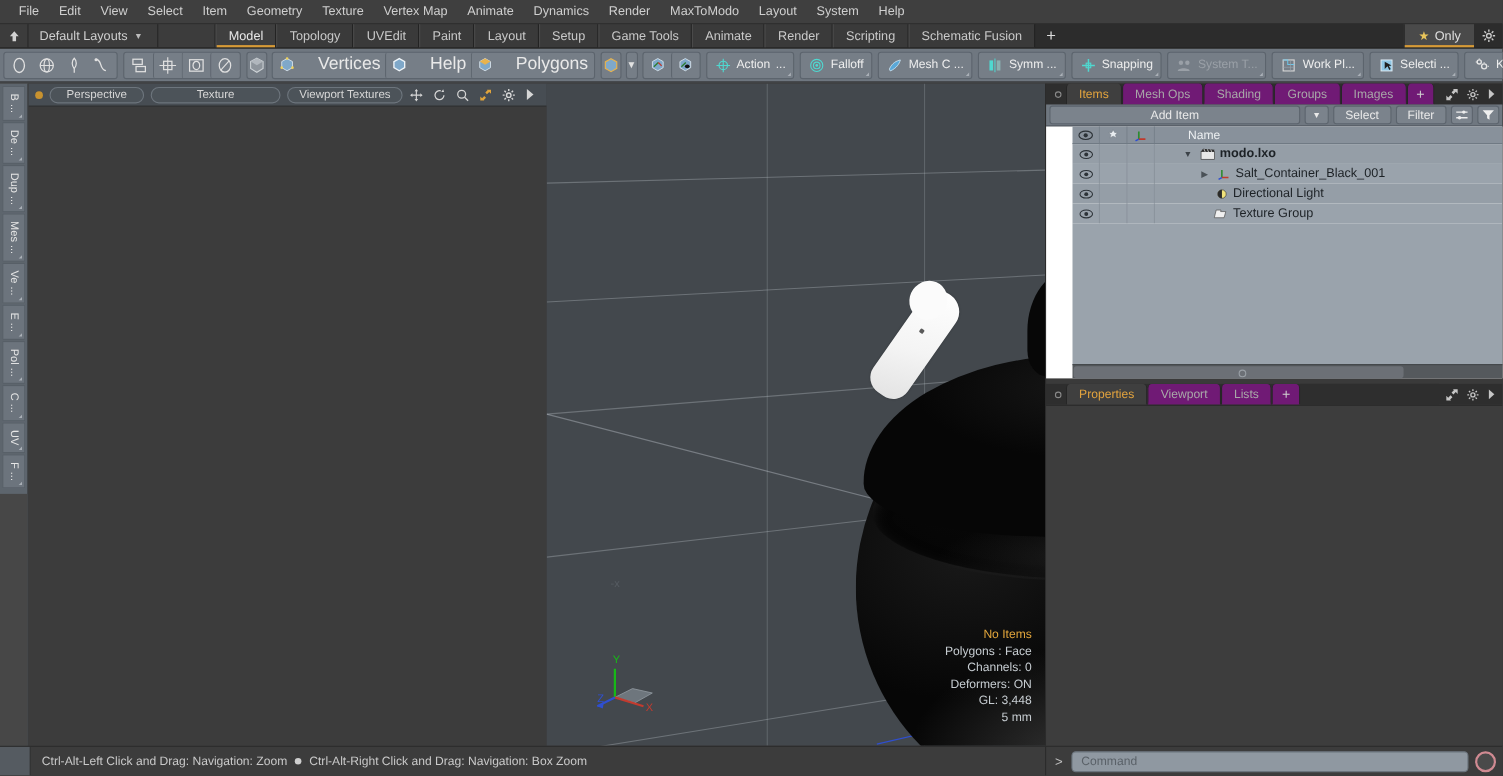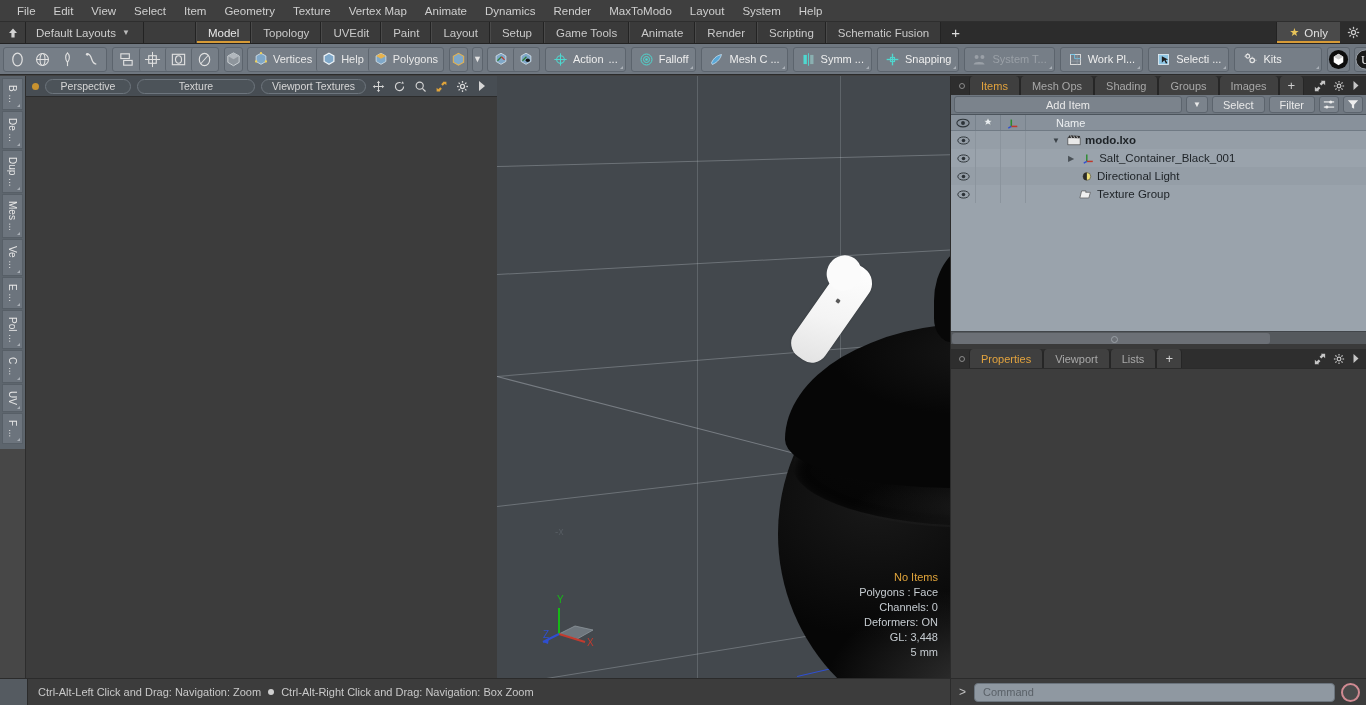--- a/index.html
+++ b/index.html
@@ -62,21 +62,21 @@
     height: 31px; background: #6f7780; display: flex; align-items: center;
     padding: 0 3px; gap: 0px; border-bottom: 1px solid #2b2b2b;
   }
   .tb-group {
     display: flex; align-items: center; height: 25px;
     background: #767e87; border: 1px solid #5c646d; border-radius: 3px; margin-right: 5px;
     padding: 0 1px;
   }
   .tb-btn {
     height: 23px; min-width: 22px; display: flex; align-items: center; justify-content: center;
-    gap: 4px; padding: 0 4px; font-size: 11px; color: #e9e9e9; white-space: nowrap;
+    gap: 20px; padding: 0 4px; font-size: 16px; color: #e9e9e9; white-space: nowrap;
     border-radius: 2px;
   }
   .tb-btn.sep { border-left: 1px solid #5e666f; }
   .tb-single {
     height: 25px; display:flex; align-items:center; gap:5px; padding: 0 7px;
     background: #767e87; border: 1px solid #5c646d; border-radius: 3px; margin-right: 5px;
     font-size: 11px; color: #eee; white-space: nowrap; position: relative;
   }
   .tb-single.dim { color: #9aa0a7; }
   .tb-corner::after{
@@ -202,21 +202,21 @@
     width: 416px; background: #3a3a3a; display: flex; flex-direction: column;
     border-left: 1px solid #2b2b2b;
   }
   .panel-tabrow {
     height: 19px; background: #2e2e2e; display: flex; align-items: stretch; padding-left: 4px;
   }
   .pt-dot { width: 14px; display:flex; align-items:center; justify-content:center; }
   .pt-dot i { width:6px;height:6px;border-radius:50%;border:1.5px solid #8a8a8a; display:block;}
   .ptab {
     display:flex; align-items:center; padding: 0 11px; font-size: 11px; color: #a8a8a8;
-    background: #404040; border-left:1px solid #262626; border-right:1px solid #262626;
+    background: #701a75; border-left:1px solid #262626; border-right:1px solid #262626;
     border-radius: 4px 4px 0 0; white-space:nowrap;
   }
   .ptab.active { color: #e2a33e; background: #3f3f3f; }
   .ptab.plus { padding: 0 8px; color: #cfcfcf; font-size: 13px; }
   .pt-fill { flex:1; background:#2e2e2e; }
   .pt-ctrls { display:flex; align-items:center; gap:7px; padding: 0 6px; }
 
   .items-toolrow {
     height: 20px; background: #6f7780; display:flex; align-items:center; gap:4px;
     padding: 1px 3px; border-bottom: 1px solid #4c545c;
@@ -229,21 +229,21 @@
     width: 22px; height: 17px; background: #7b838c; border:1px solid #5c646d; border-radius:3px;
     display:flex; align-items:center; justify-content:center;
   }
   .mini-btn {
     height: 17px; background: #7b838c; border:1px solid #5c646d; border-radius:3px;
     display:flex; align-items:center; justify-content:center; font-size:11px; color:#e9e9e9;
     padding: 0 10px;
   }
   .mini-ico { width: 20px; padding:0; }
 
-  .items-list { flex: 0 0 auto; background: #ffffff; display:flex; flex-direction:column; }
+  .items-list { flex: 0 0 auto; background: #ffffff; display:flex; flex-direction:column;padding-left:24px; }
   .items-head {
     height: 16px; background: #8892 9c; display:flex; align-items:stretch;
     font-size: 10.5px; color: #3b4249;
   }
   .items-head { background: #88919b; border-bottom: 1px solid #707a84; }
   .ih-col { display:flex; align-items:center; justify-content:center; border-right:1px solid #78828c; }
   .ih-c1 { width: 25px; } .ih-c2 { width:25px; } .ih-c3{ width:25px; }
   .ih-name { flex:1; padding-left: 30px; color:#eceff1; display:flex; align-items:center; font-size:11px;}
 
   .item-row { height: 18px; display:flex; align-items:stretch; font-size:11.5px; }

